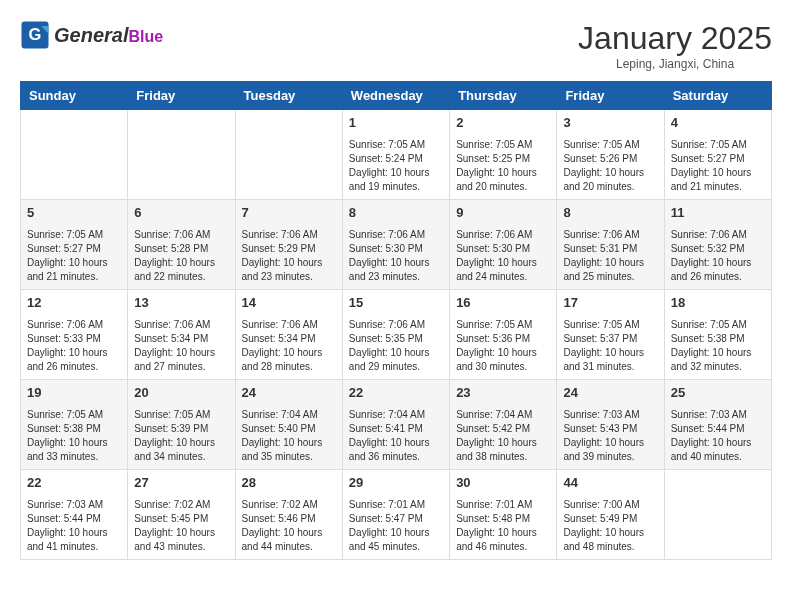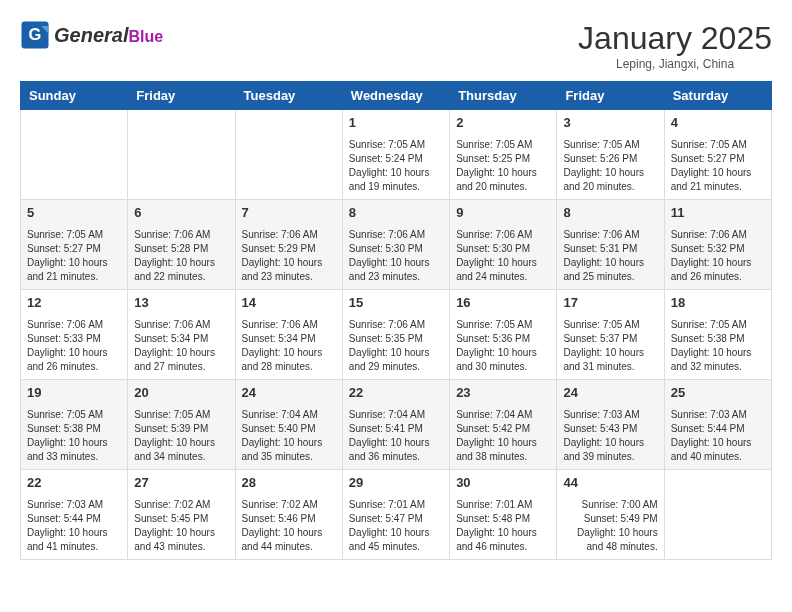--- a/index.html
+++ b/index.html
@@ -331,21 +331,21 @@
         </td>
         <td>
           <span class="day-number">30</span>
           <div class="day-info" style="white-space: pre-line;">Sunrise: 7:01 AM
 Sunset: 5:48 PM
 Daylight: 10 hours
 and 46 minutes.</div>
         </td>
         <td>
           <span class="day-number">44</span>
-          <div class="day-info" style="white-space: pre-line; text-align: right;">Sunrise: 7:00 AM
+          <div class="day-info" style="white-space: pre-line;">Sunrise: 7:00 AM
 Sunset: 5:49 PM
 Daylight: 10 hours
 and 48 minutes.</div>
         </td>
         <td class="empty-cell"></td>
       </tr>
     </tbody>
 </table>
 
 </body></html>

